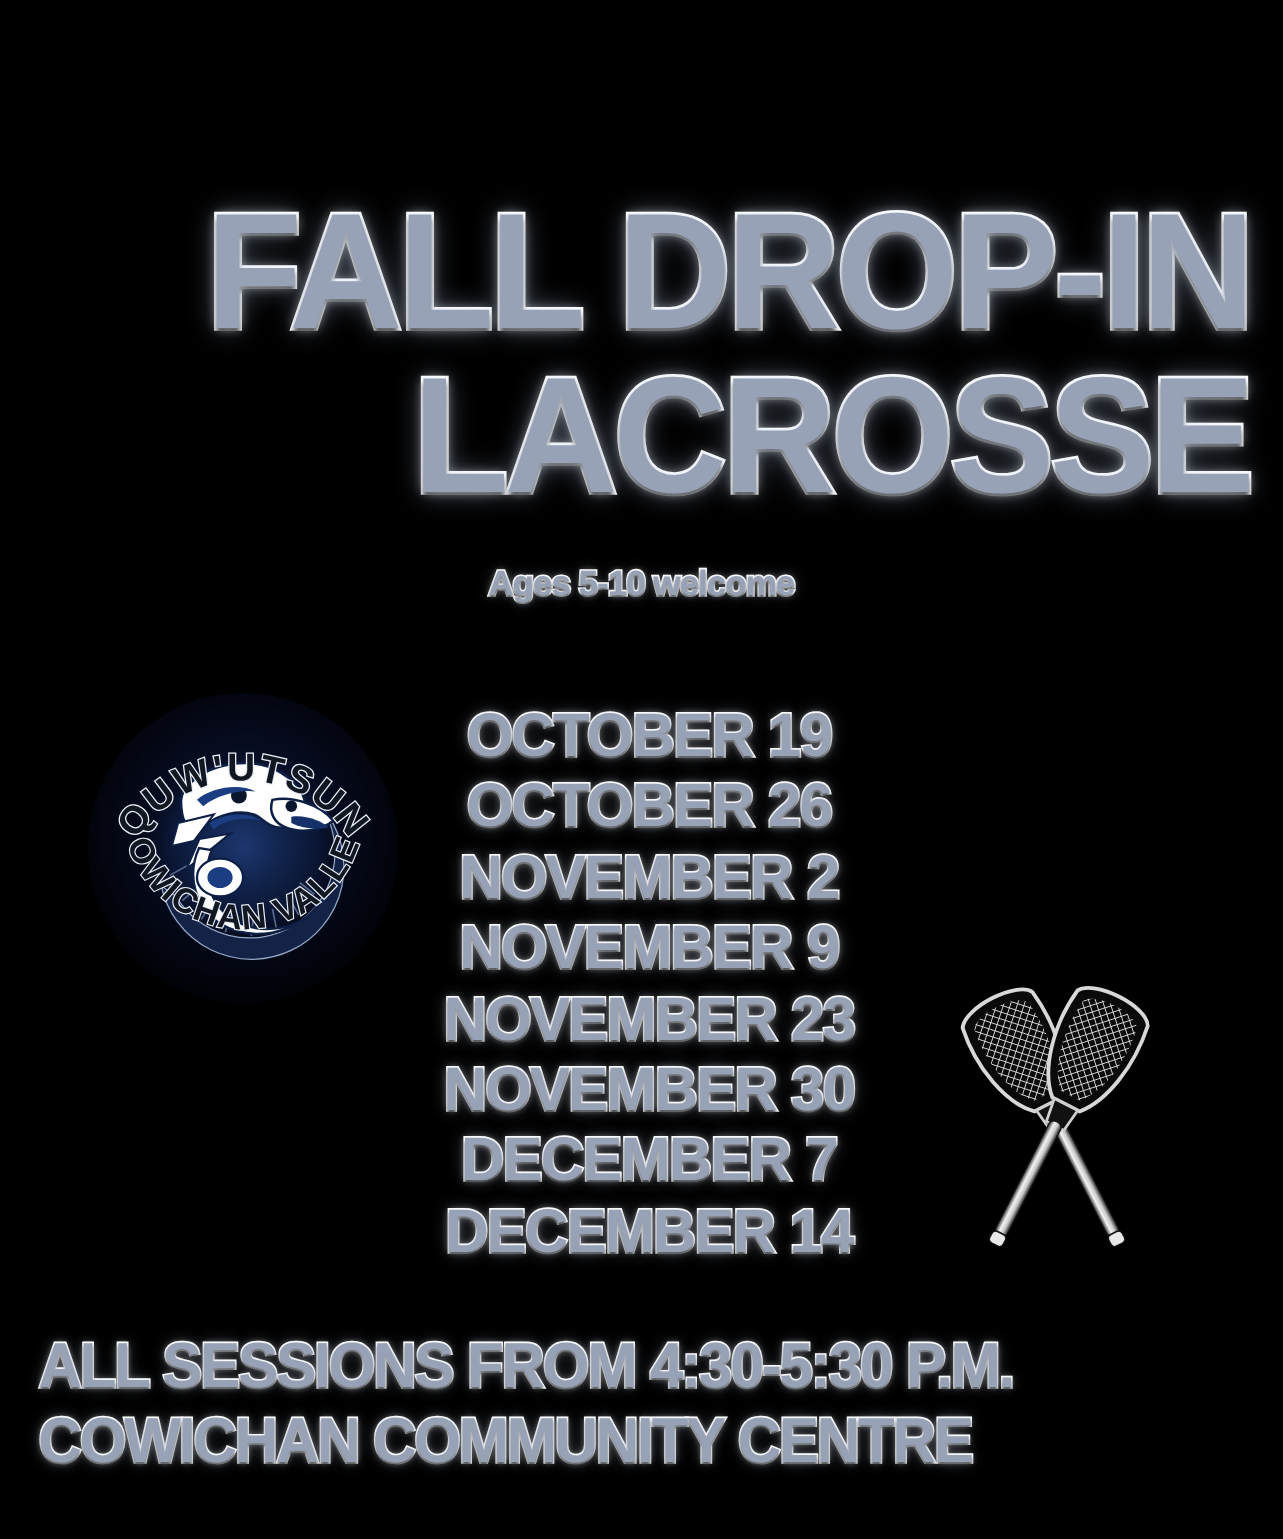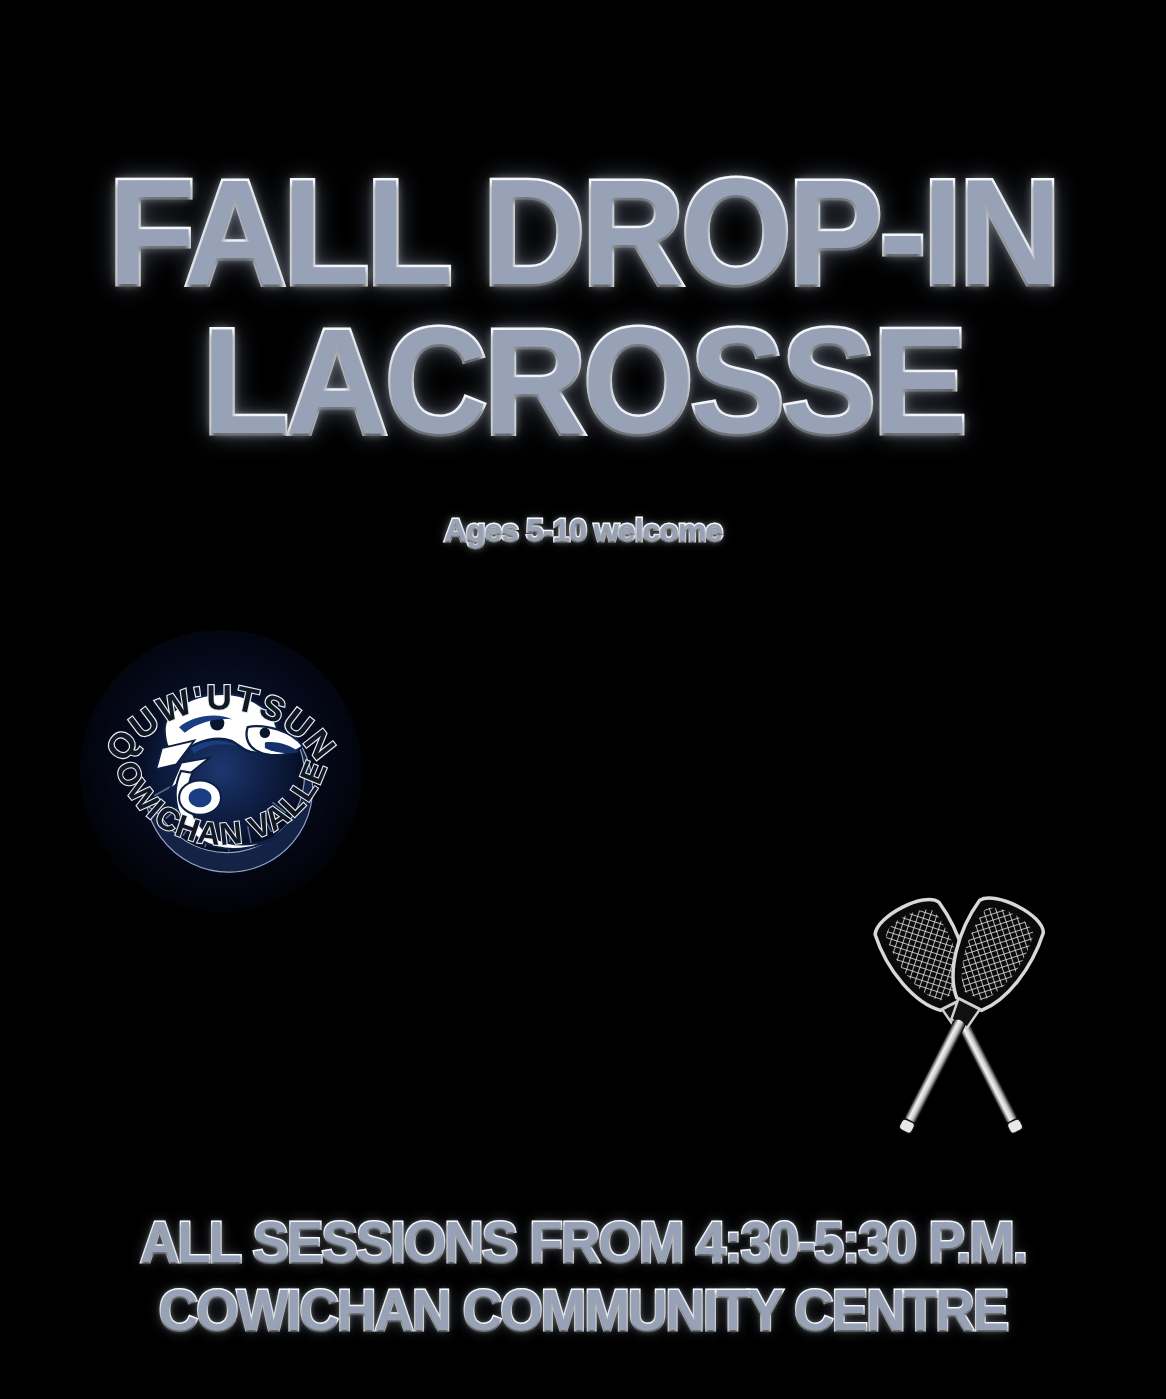--- a/index.html
+++ b/index.html
@@ -34,24 +34,24 @@
     text-shadow:
        0 0 6px rgba(255,255,255,0.55),
        0 0 14px rgba(190,205,235,0.35),
        0 3px 3px rgba(0,0,0,0.85);
     white-space:nowrap;
   }
 
   
   #title-block {
     position:absolute;
-    top:158px;
+    top:172px;
     left:0;
     width:100%;
-    text-align:center;
+    text-align:right;
   }
   .title-line {
     display:block;
     font-size:150px;
     line-height:0.99;
     letter-spacing:-4px;
     -webkit-text-stroke:5px #ffffff;
     text-shadow:
        0 0 10px rgba(255,255,255,0.6),
        0 0 26px rgba(175,195,230,0.45),
@@ -111,21 +111,21 @@
     height:280px;
   }
   #sticks svg { width:100%; height:100%; display:block; }
 
   
   #footer {
     position:absolute;
     top:1208px;
     left:0;
     width:100%;
-    text-align:center;
+    text-align:left;
   }
   .footer-line {
     display:block;
     font-size:58px;
     line-height:1.18;
     letter-spacing:-2px;
     -webkit-text-stroke:3px #ffffff;
     transform:scaleX(0.94);
   }
 </style>
@@ -203,20 +203,30 @@
       <text font-family="'Liberation Sans', sans-serif" font-size="37" font-weight="bold" letter-spacing="2" fill="#111822" stroke="#e9eef7" stroke-width="2.4" paint-order="stroke fill" text-anchor="middle">
         <textPath href="#arcTop" startOffset="50%">QUW'UTSUN</textPath>
       </text>
 
       <text font-family="'Liberation Sans', sans-serif" font-size="33" font-weight="bold" letter-spacing="1.5" fill="#111822" stroke="#e9eef7" stroke-width="2.2" paint-order="stroke fill" text-anchor="middle">
         <textPath href="#arcBot" startOffset="50%">COWICHAN VALLEY</textPath>
       </text>
     </svg>
   </div>
 
+  <ul id="dates-list">
+    <li class="steel">OCTOBER 19</li>
+    <li class="steel">OCTOBER 26</li>
+    <li class="steel">NOVEMBER 2</li>
+    <li class="steel">NOVEMBER 9</li>
+    <li class="steel">NOVEMBER 23</li>
+    <li class="steel">NOVEMBER 30</li>
+    <li class="steel">DECEMBER 7</li>
+    <li class="steel">DECEMBER 14</li>
+  </ul>
 
   <div id="sticks">
     <svg viewBox="0 0 280 280" xmlns="http://www.w3.org/2000/svg">
       <defs>
         <pattern id="mesh" width="6" height="6" patternUnits="userSpaceOnUse" patternTransform="rotate(45)">
           <rect width="6" height="6" fill="#0b0b0b"></rect>
           <path d="M0 0 L0 6" stroke="#e3e3e3" stroke-width="1.6"></path>
           <path d="M0 0 L6 0" stroke="#e3e3e3" stroke-width="1.6"></path>
         </pattern>
         <linearGradient id="shaft" x1="0" y1="0" x2="1" y2="0">

